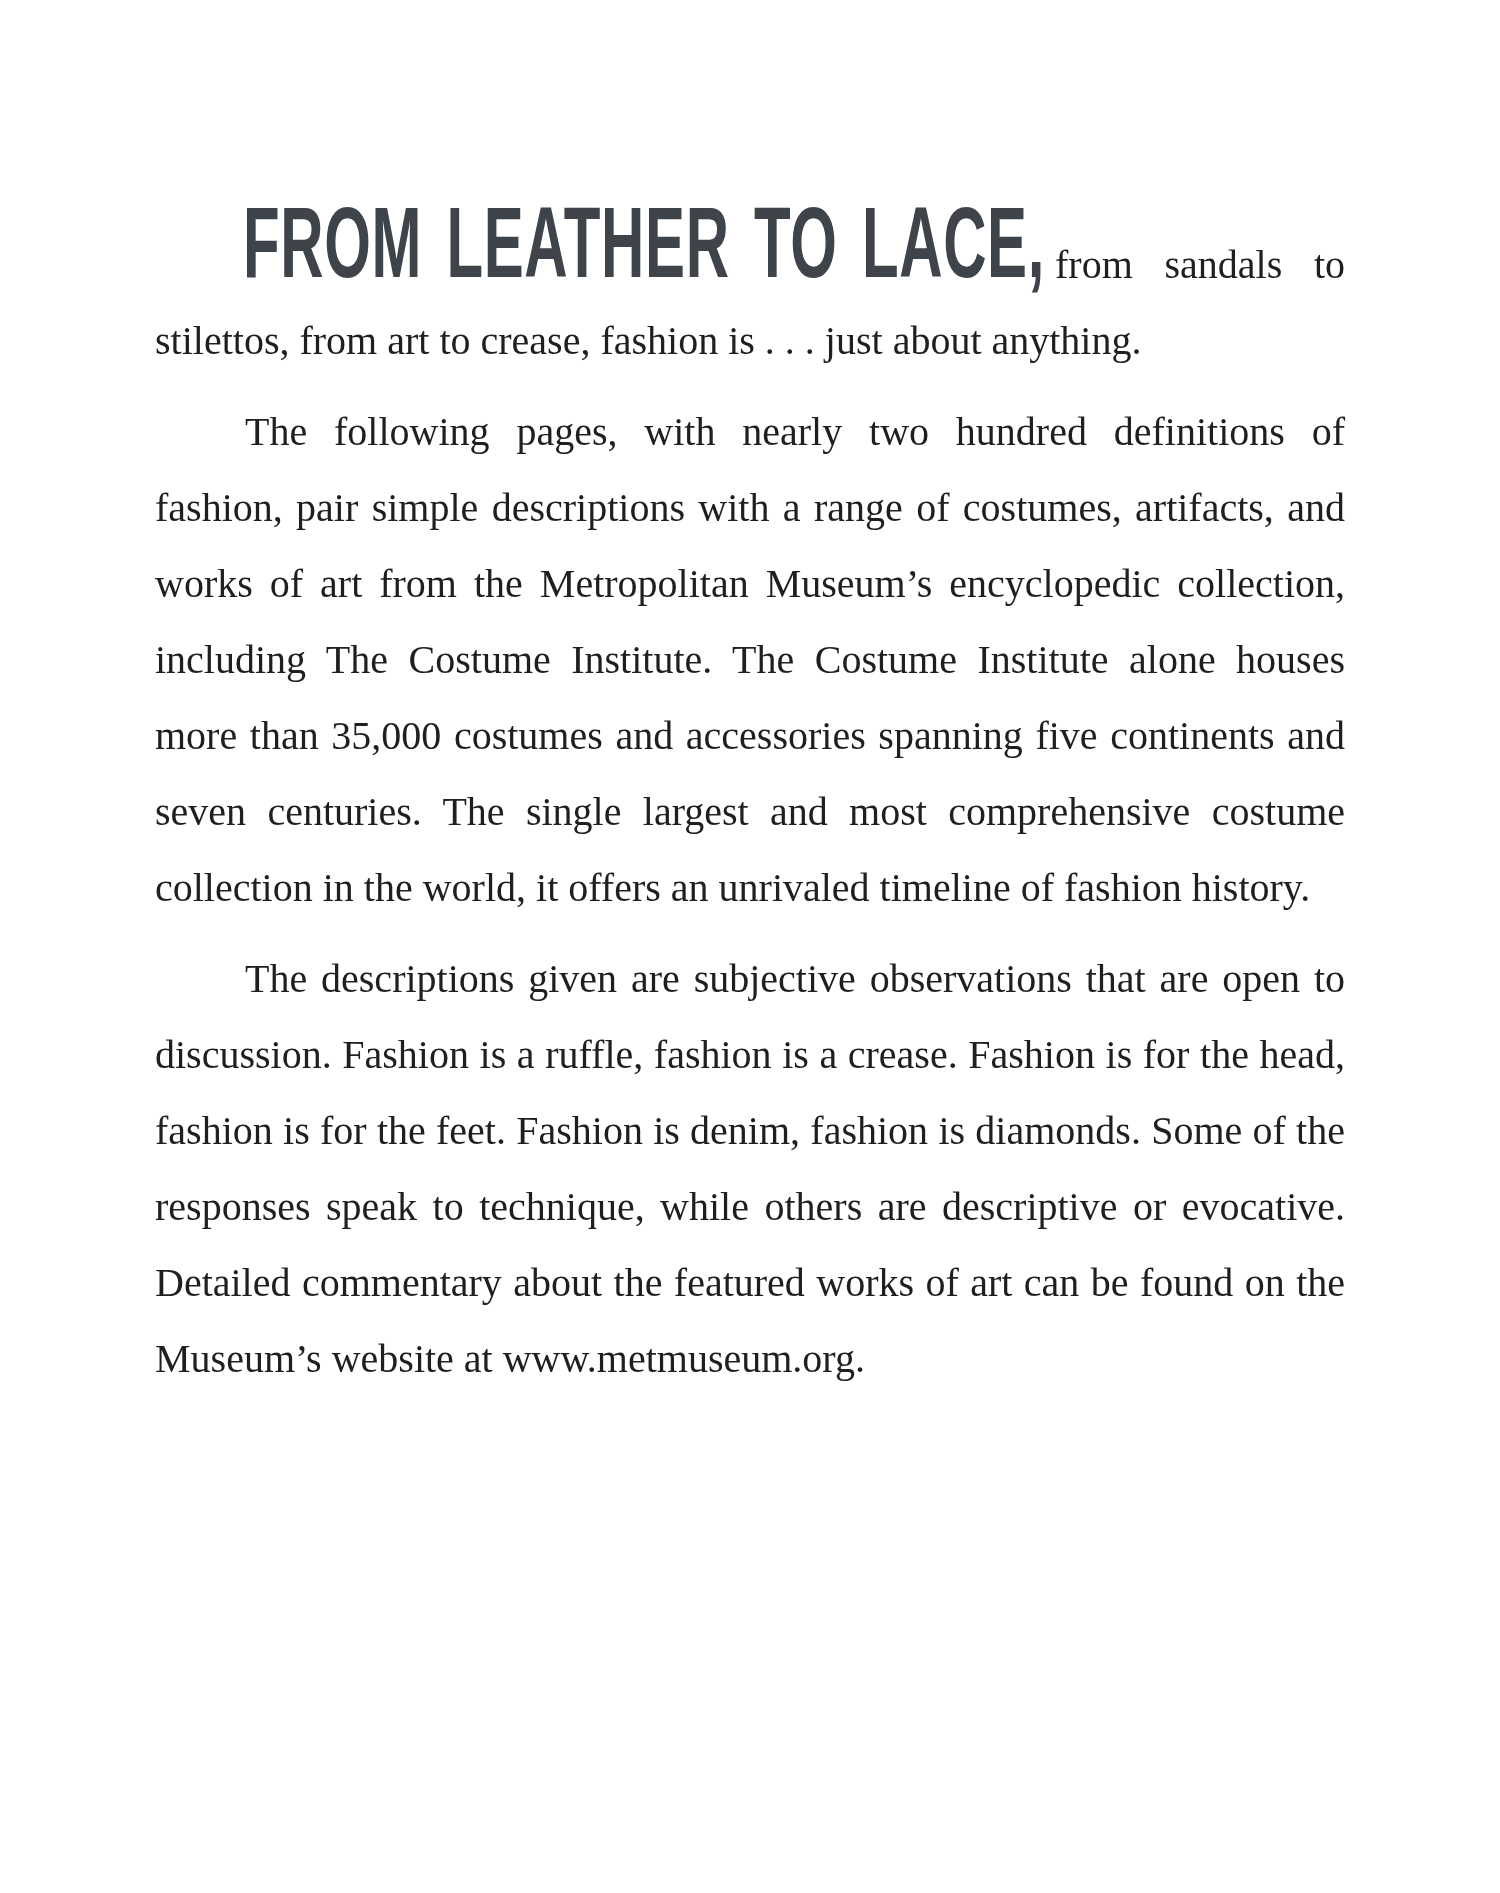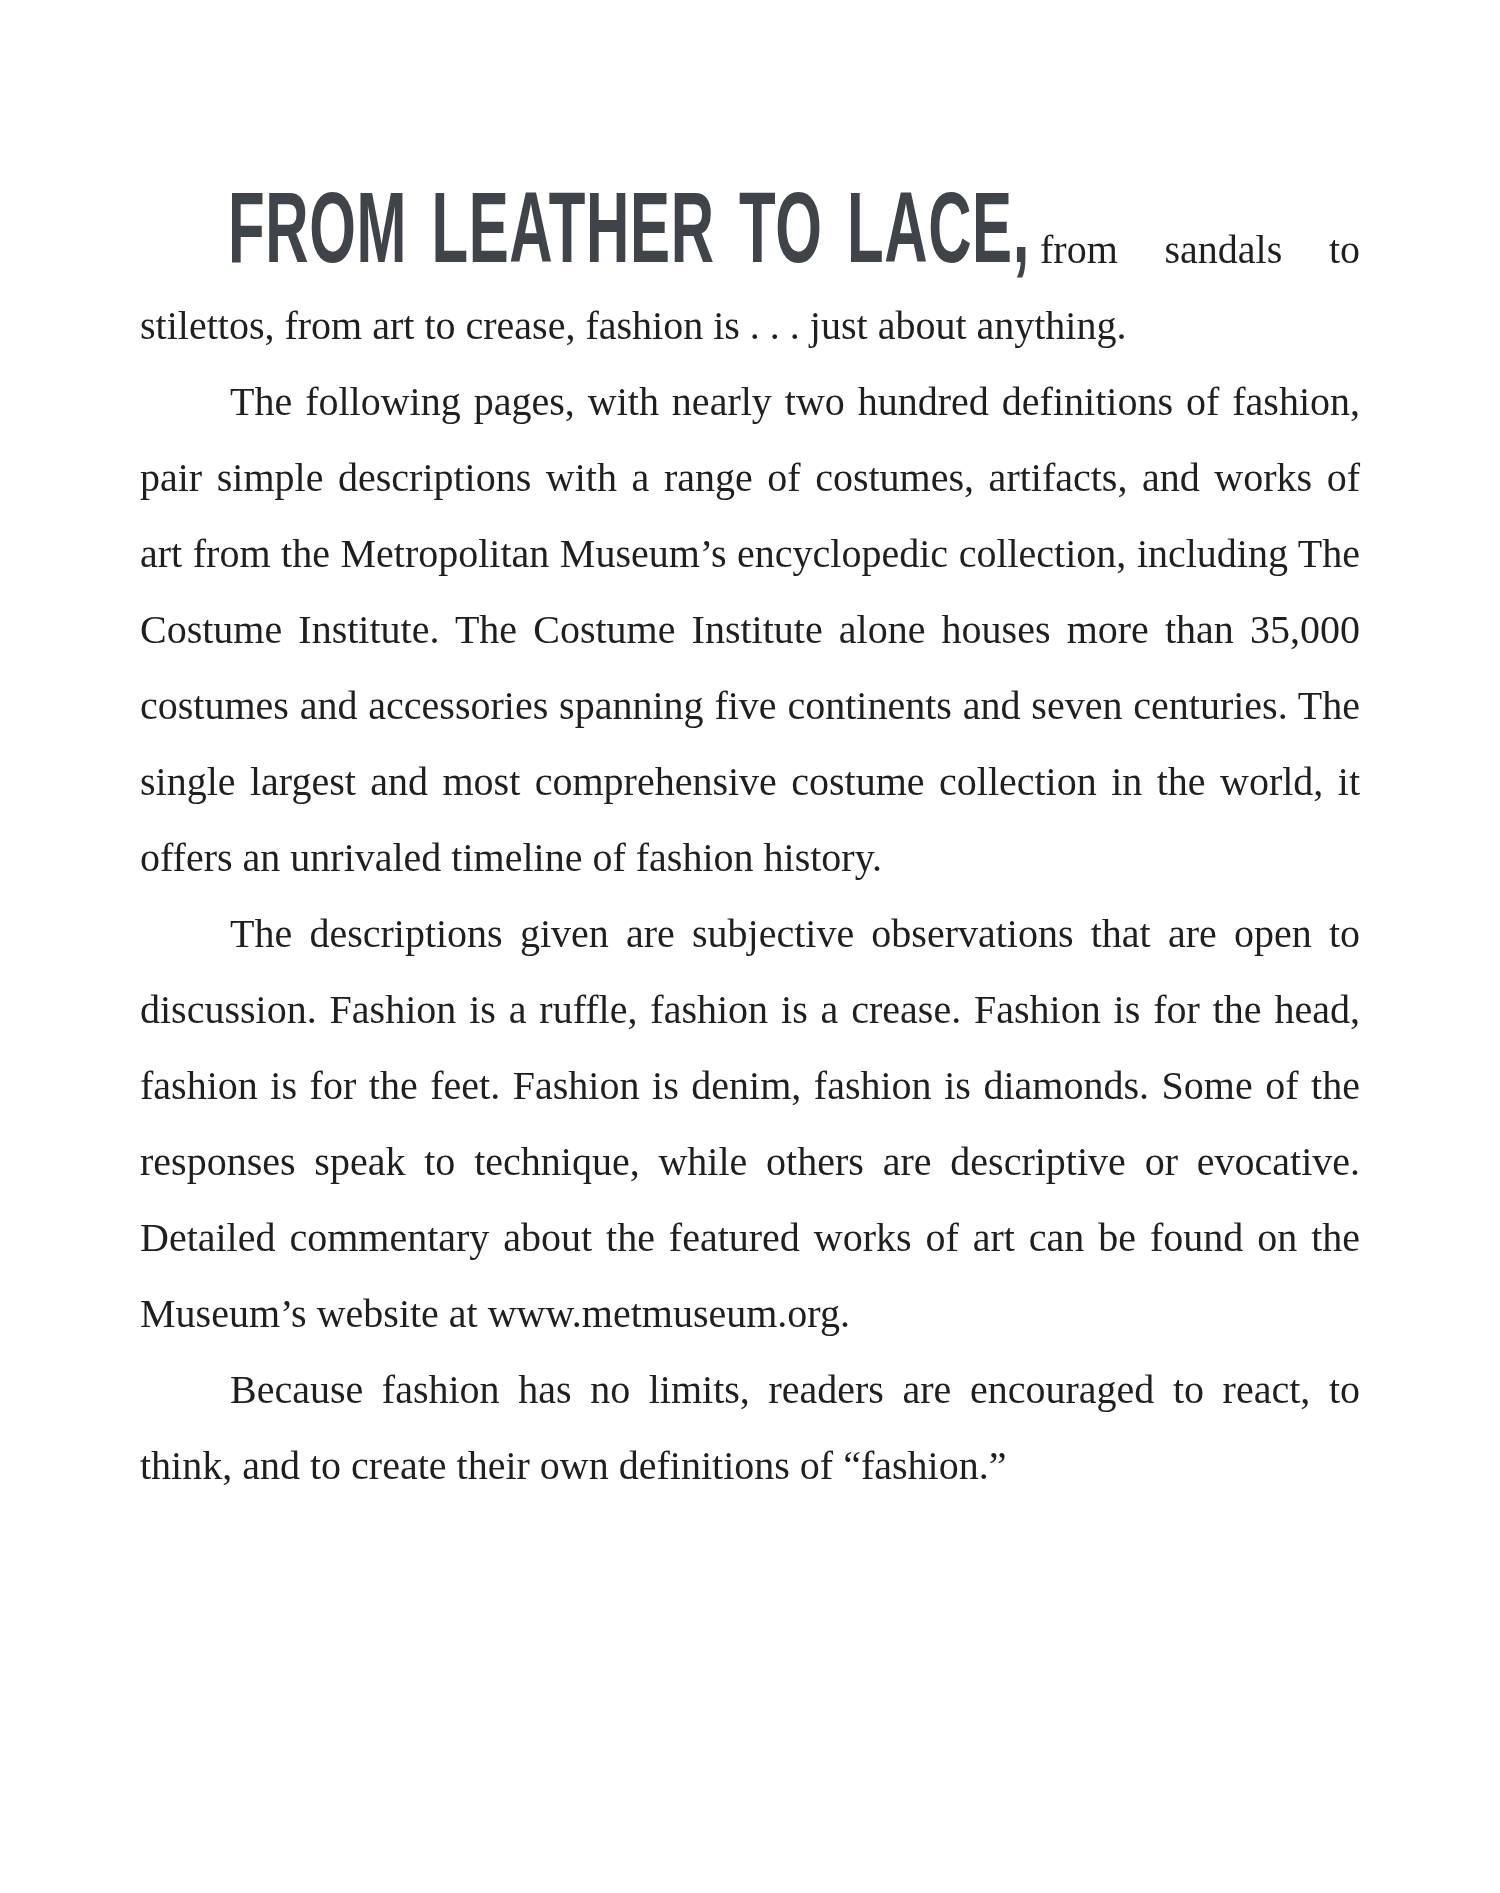--- a/index.html
+++ b/index.html
@@ -22,21 +22,21 @@
   }
   .text-block {
     width: 1220px;
     font-family: "Liberation Serif", "DejaVu Serif", serif;
     font-size: 40px;
     line-height: 76px;
     color: #1f1f1f;
     text-align: justify;
   }
   .text-block p {
-    margin: 0;
+    margin: 15px;
     text-indent: 90px;
   }
   p.intro {
     position: relative;
     text-indent: 900px;
   }
   .headline {
     position: absolute;
     left: 88px;
     top: -35px;
@@ -60,16 +60,15 @@
   <div class="text-block">
 
     <p class="intro">
       <span class="headline">FROM LEATHER TO LACE,</span><span>from sandals to stilettos, from art to crease, fashion is . . . just about anything.</span>
     </p>
 
     <p>The following pages, with nearly two hundred definitions of fashion, pair simple descriptions with a range of costumes, artifacts, and works of art from the Metropolitan Museum’s encyclopedic collection, including The Costume Institute. The Costume Institute alone houses more than 35,000 costumes and accessories spanning five continents and seven centuries. The single largest and most comprehensive costume collection in the world, it offers an unrivaled timeline of fashion history.</p>
 
     <p>The descriptions given are subjective observations that are open to discussion. Fashion is a ruffle, fashion is a crease. Fashion is for the head, fashion is for the feet. Fashion is denim, fashion is diamonds. Some of the responses speak to technique, while others are descriptive or evocative. Detailed commentary about the featured works of art can be found on the Museum’s website at www.metmuseum.org.</p>
 
-    <p>Because fashion has no limits, readers are encouraged to react, to think, and to create their own definitions of “fashion.”</p>
 
   </div>
 </div>
 
 </body></html>

